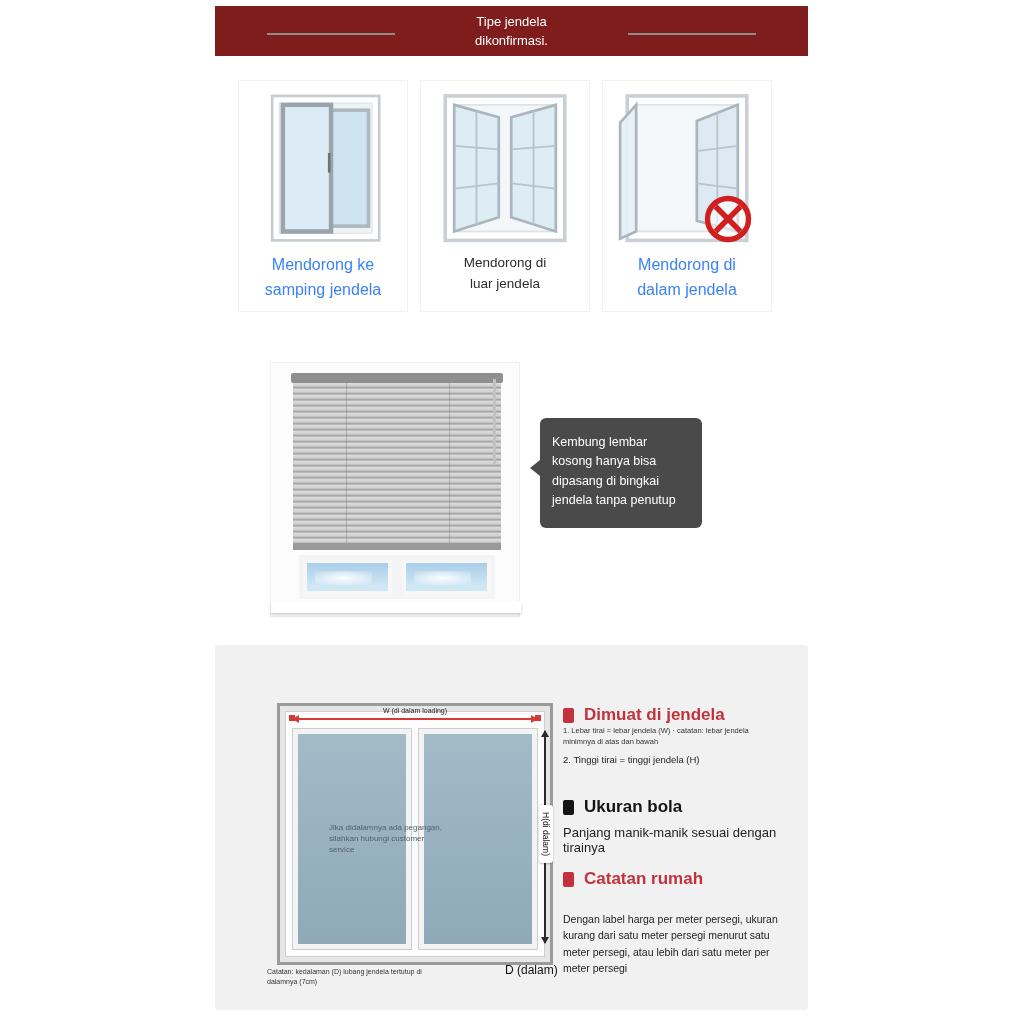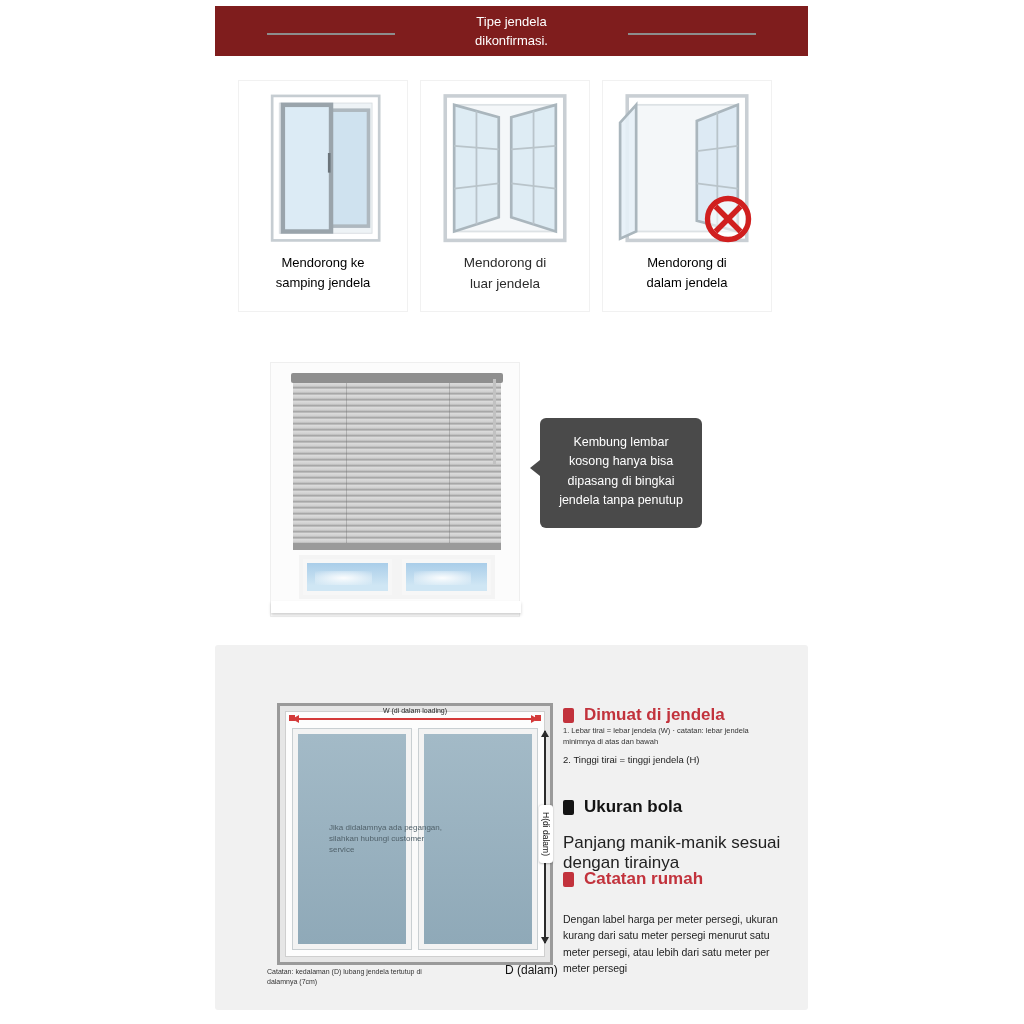--- a/index.html
+++ b/index.html
@@ -13,21 +13,21 @@
             font-size:13px; line-height:1.5; text-align:center; }
   .header .dash { position:absolute; top:27px; height:2px; width:128px; background:#8d8d8d; }
   .dash-left { left:52px; }
   .dash-right { right:52px; }
 
   
   .card { position:absolute; top:80px; width:170px; height:232px; background:#ffffff;
           border:1px solid #f1f1f1; text-align:center; }
   .card1 { left:238px; } .card2 { left:420px; } .card3 { left:602px; }
   .card .art { height:170px; display:flex; align-items:flex-start; justify-content:center; padding-top:6px; }
-  .card .caption { font-size:13px; color:#000000; line-height:1.55; margin-top:2px; }
+  .card .caption { font-size:16px; color:#3b82f6; line-height:1.55; margin-top:2px; }
   .card2 .caption { font-size:13.5px; color:#2b2b2b; }
 
   
   .blind-photo { position:absolute; left:270px; top:362px; width:250px; height:255px;
                  background:#fcfcfc; border:1px solid #efefef; }
   .headrail { position:absolute; left:20px; top:10px; width:212px; height:10px; background:#8f8f8f; border-radius:2px; }
   .slats { position:absolute; left:22px; top:20px; width:208px; height:160px;
            background:repeating-linear-gradient(180deg,#dcdcdc 0px,#cfcfcf 3px,#9a9a9a 5px,#dcdcdc 6px); }
   .string { position:absolute; top:20px; width:1px; height:160px; background:rgba(110,110,110,0.35); }
   .string-l { left:75px; } .string-r { left:178px; }
@@ -38,21 +38,21 @@
   .pane { flex:1; border:4px solid #f7f7f7; background:linear-gradient(180deg,#a9cde9 0%,#cfe6f4 80%);
           position:relative; overflow:hidden; }
   .pane .cloud { position:absolute; left:10%; top:30%; width:70%; height:50%;
                  background:radial-gradient(ellipse at center, rgba(255,255,255,0.95), rgba(255,255,255,0)); }
   .sill { position:absolute; left:0px; top:238px; width:250px; height:12px; background:#ffffff;
           box-shadow:0 2px 3px rgba(0,0,0,0.18); }
 
   
   .tooltip { position:absolute; left:540px; top:418px; width:162px; min-height:110px; background:#4a4a4a;
              border-radius:6px; color:#ffffff; font-size:12.5px; line-height:1.55; padding:15px 12px;
-             text-align:center; }
+             }
   .tooltip .tip-arrow { position:absolute; left:-10px; top:42px; width:0; height:0;
              border-top:8px solid transparent; border-bottom:8px solid transparent; border-right:10px solid #4a4a4a; }
 
   
   .panel { position:absolute; left:215px; top:645px; width:593px; height:365px; background:#f1f1f1; border-radius:3px; }
 
   .diagram { position:absolute; left:62px; top:58px; width:276px; height:262px; }
   .opening { position:absolute; left:0; top:0; right:0; bottom:0; border:3px solid #9a9a9a; background:#e6e6e6; }
   .frame { position:absolute; left:8px; top:8px; right:8px; bottom:8px; background:#fdfdfd; border:1px solid #cfcfcf; }
   .sashes { position:absolute; left:16px; top:26px; right:16px; bottom:16px; display:flex; gap:8px; background:#fafafa; }
@@ -86,21 +86,21 @@
   .sec1 { top:60px; } .sec2 { top:152px; } .sec3 { top:224px; }
   .sec-head { display:flex; align-items:center; gap:10px; }
   .bullet { width:11px; height:15px; border-radius:2px; flex:0 0 auto; }
   .bullet-red { background:#c2323c; }
   .bullet-black { background:#141414; }
   .sec-title { font-size:17px; font-weight:bold; }
   .title-red { color:#c2323c; }
   .title-black { color:#141414; }
   .tiny-line { font-size:7.5px; color:#333333; line-height:1.5; width:210px; }
   .small-line { font-size:9.5px; color:#222222; margin-top:6px; }
-  .body-line { font-size:17px; color:#222222; margin-top:16px; }
+  .body-line { font-size:13px; color:#222222; margin-top:8px; }
   .body-para { font-size:10.5px; color:#222222; line-height:1.55; margin-top:22px; width:232px; }
 </style>
 </head>
 <body>
 
 <div class="page">
 
   <div class="header">
     <span class="dash dash-left"></span>
     <span class="dash dash-right"></span>

